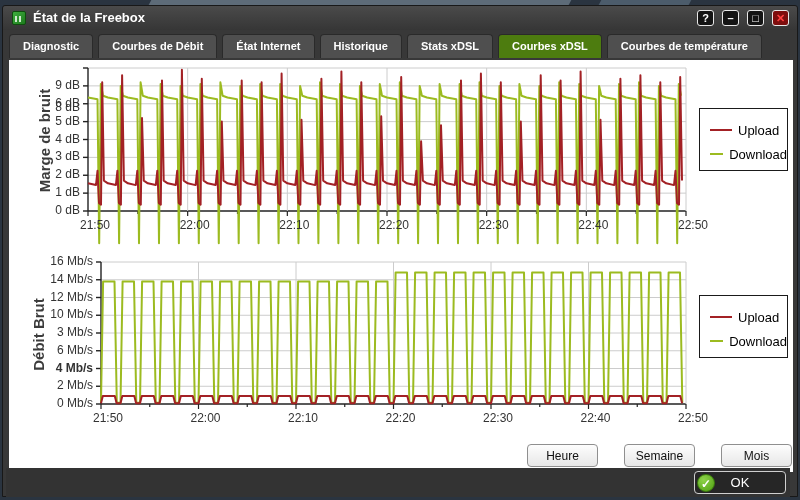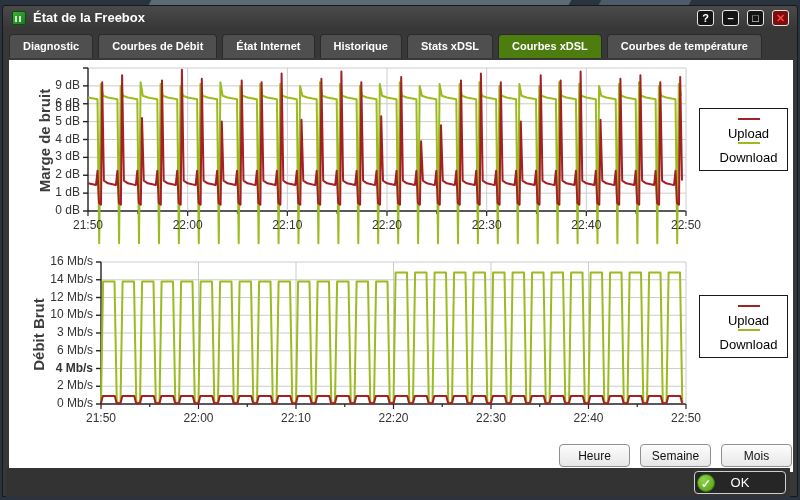--- a/index.html
+++ b/index.html
@@ -34,28 +34,28 @@
   .tab.active { background:#4d7c0f; }
 
   
   .content { position:absolute; left:6px; top:54px; width:784px; height:412px; background:#ffffff; }
 
   .axis-title { position:absolute; color:#3c3c3c; font-size:15px; font-weight:bold;
                 transform:rotate(-90deg); transform-origin:center; white-space:nowrap; }
   .chart-svg { position:absolute; left:0; top:0; width:800px; height:500px; overflow:visible; pointer-events:none; }
   .tick-label { position:absolute; font-size:12px; color:#333; }
   .y-tick { text-align:right; width:52px; }
-  .x-tick { text-align:center; width:44px; }
+  .x-tick { text-align:right; width:44px; }
 
   .legend { position:absolute; width:89px; background:#fff; border:1px solid #1a1a1a; padding:9px 0 4px 10px; }
-  .legend-item { display:flex; align-items:center; gap:6px; height:24px;flex-direction:column; }
+  .legend-item { display:flex; align-items:center; gap:6px; height:24px; }
   .swatch { display:inline-block; width:22px; height:2px; }
   .legend-label { font-size:13px; color:#000; }
 
-  .range-buttons { position:absolute; right:8px; top:389px; display:flex; gap:10px; }
+  .range-buttons { position:absolute; right:8px; top:389px; display:flex; gap:26px; }
   .range-btn { width:71px; height:23px; background:linear-gradient(#fdfdfd,#e7e7e7); border:1px solid #8f8f8f;
                border-radius:4px; font-size:12px; color:#111; cursor:pointer; font-family:"Liberation Sans",sans-serif;}
 
   
   .bottombar { position:absolute; left:6px; bottom:3px; width:784px; height:29px; background:#333333; }
   .ok-btn { position:absolute; right:4px; top:3px; width:92px; height:23px; background:#262626;
             border:1px solid #cfcfcf; border-radius:4px; color:#fff; font-size:13px; cursor:pointer;
             display:flex; align-items:center; justify-content:center; gap:8px; font-family:"Liberation Sans",sans-serif;}
   .ok-badge { position:absolute; left:2px; top:2px; width:18px; height:18px; border-radius:50%;
               background:radial-gradient(circle at 35% 30%, #8ed34a, #4f9f12); border:1px solid #3b7d0c;

